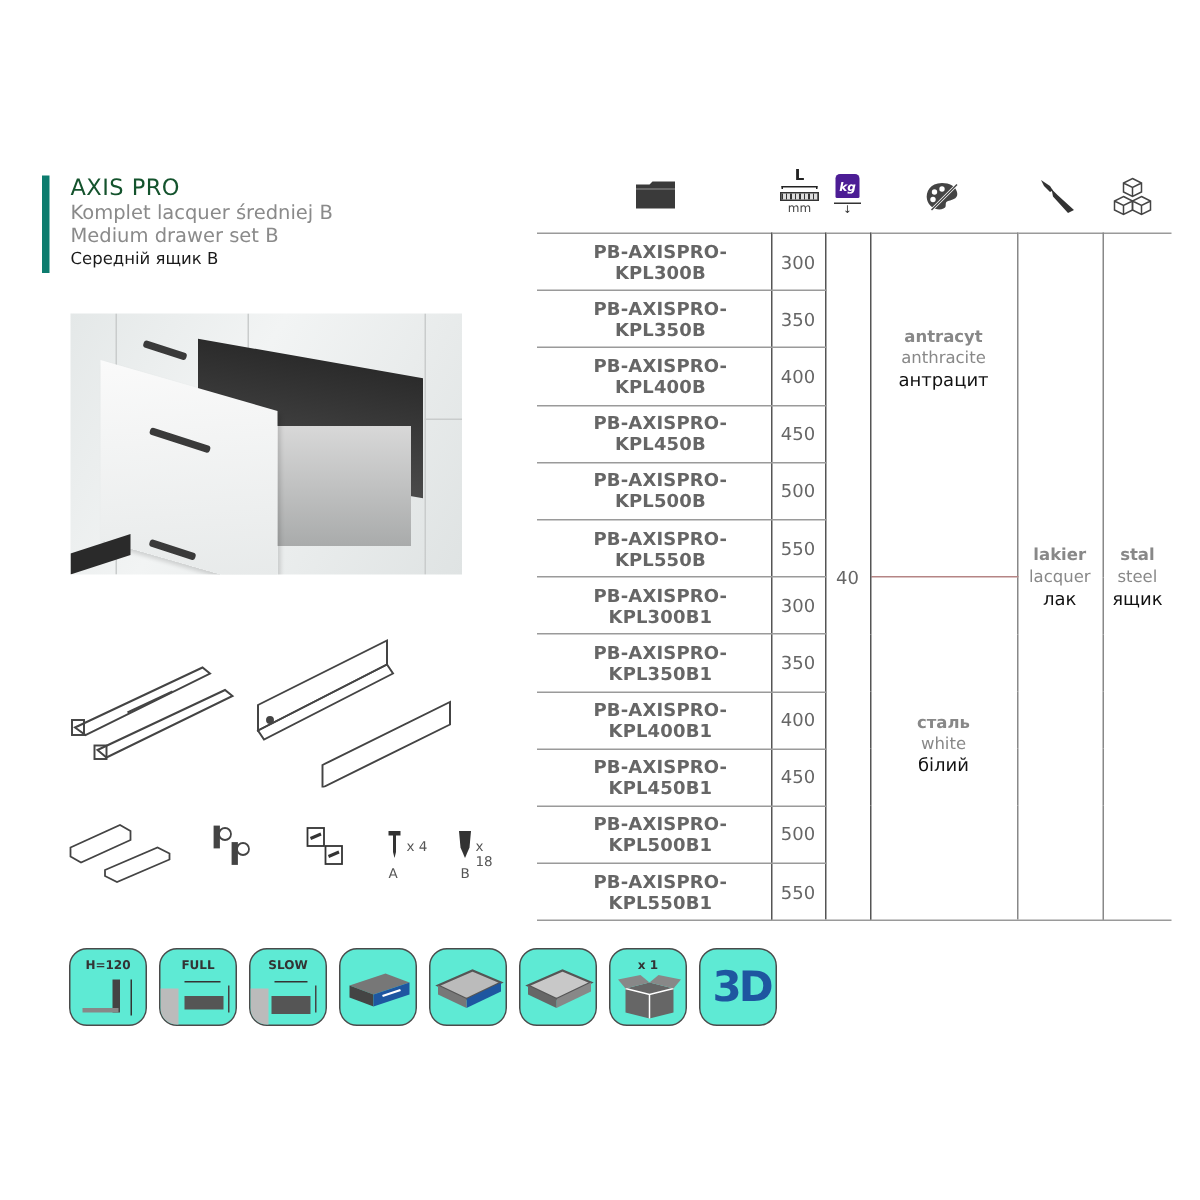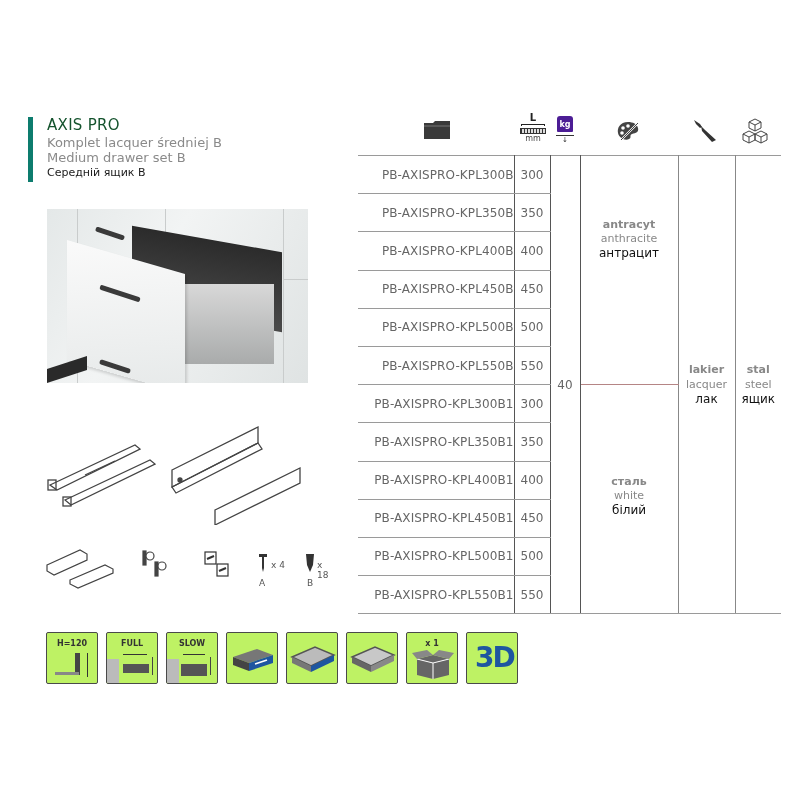--- a/index.html
+++ b/index.html
@@ -18,36 +18,36 @@
   .drawer-side { position: absolute; left: 135px; top: 75px; width: 92px; height: 80px; background: linear-gradient(180deg,#d8d8d8,#a9abab); }
   .photo .floor { position: absolute; left: 0; bottom: 0; width: 40px; height: 14px; background: #2a2a2a; transform: skewY(-18deg); transform-origin: left bottom; }
 
   .parts { position: absolute; left: 45px; top: 420px; width: 270px; height: 180px; }
   .parts svg { position: absolute; }
   .parts .lbl { position: absolute; font-size: 9px; color: #555; }
 
   table.spec { position: absolute; left: 358px; top: 155px; border-collapse: collapse; font-size: 12px; }
   table.spec td { border-bottom: 1px solid #9a9a9a; height: 38.2px; padding: 0; color: #666; }
   table.spec tr:first-child td { border-top: 1px solid #9a9a9a; }
-  table.spec td.code { width: 156px; text-align: right; padding-left: 9px; border-right: 1px solid #555; letter-spacing: 0.1px; }
+  table.spec td.code { width: 156px; text-align: center; padding-left: 9px; border-right: 1px solid #555; letter-spacing: 0.1px; font-weight: bold; }
   table.spec td.len { width: 36px; text-align: center; border-right: 1px solid #555; }
   table.spec td.wt { width: 30px; text-align: center; border-right: 1px solid #555; border-bottom: 1px solid #9a9a9a; }
   table.spec td.color { width: 98px; text-align: center; vertical-align: top; padding-top: 24px; border-right: 1px solid #888; line-height: 14px; }
   table.spec td.color.top { border-bottom: 1px solid #b58585; padding-top: 62px; }
   table.spec td.color.bottom { padding-top: 90px; }
   table.spec td.finish { width: 57px; text-align: center; border-right: 1px solid #888; line-height: 15px; }
   table.spec td.material { width: 46px; text-align: center; line-height: 15px; }
   .pl { color: #888; font-size: 11px; font-weight: bold; }
   .en { color: #888; font-size: 11px; }
   .ua { color: #111; font-size: 12px; }
 
   .hdr-icon { position: absolute; top: 115px; }
 
   .feature-row { position: absolute; left: 46px; top: 632px; display: flex; gap: 8px; }
-  .feature { width: 52px; height: 52px; border: 1.5px solid #4a4a4a; border-radius: 2px; position: relative; overflow: hidden; background: #bef264; }
+  .feature { width: 52px; height: 52px; border: 1.5px solid #4a4a4a; border-radius: 12px; position: relative; overflow: hidden; background: #5eead4; }
   .feature .ftext { position: absolute; width: 100%; text-align: center; font-size: 8px; font-weight: bold; color: #333; top: 6px; }
 </style>
 </head>
 <body>
 
 <div class="title-bar"></div>
 <div class="title-block">
   <div class="t-main">AXIS PRO</div>
   <div class="t-sub">Komplet lacquer średniej B</div>
   <div class="t-sub">Medium drawer set B</div>
@@ -124,21 +124,21 @@
   <path d="M1 3 L10 3 L12 1 L27 1 L27 19 L1 19 Z" fill="#3a3a3a"></path>
   <path d="M1 6 L27 6" stroke="#777" stroke-width="1"></path>
 </svg>
 <div style="position:absolute;left:518px;top:113px;width:30px;height:40px;text-align:center;">
   <div style="font-size:10px;color:#222;line-height:10px;font-weight:bold;">L</div>
   <div style="height:2px;border-left:1px solid #222;border-right:1px solid #222;border-top:1px solid #222;margin:1px 3px 0;"></div>
   <div style="height:6px;background:repeating-linear-gradient(90deg,#333 0 1px,#ddd 1px 3px);border:1px solid #333;margin:2px 2px 0;"></div>
   <div style="font-size:8px;color:#444;line-height:10px;">mm</div>
 </div>
 <div style="position:absolute;left:556px;top:116px;width:18px;height:30px;text-align:center;">
-  <div style="width:16px;height:16px;background:#4c1d95;color:#fff;font-size:8px;font-weight:bold;line-height:17px;border-radius:3px 3px 1px 1px;margin:0 auto;">kg</div>
+  <div style="width:16px;height:16px;background:#4c1d95;color:#fff;font-size:8px;font-weight:bold;line-height:17px;border-radius:3px 3px 1px 1px;margin:0 auto;font-style:italic;">kg</div>
   <div style="height:1px;background:#333;margin-top:3px;"></div>
   <div style="font-size:7px;color:#333;line-height:8px;">↓</div>
 </div>
 <svg style="position:absolute;left:616px;top:120px" width="24" height="22" viewBox="0 0 24 22">
   <path d="M12 2 C4 2 1 8 2 13 C3 18 9 21 13 19 C16 18 13 15 16 14 C20 13 23 12 22 8 C21 4 17 2 12 2 Z" fill="#444"></path>
   <circle cx="7" cy="8" r="1.8" fill="#fff"></circle>
     <circle cx="12" cy="6" r="1.8" fill="#fff"></circle>
     <circle cx="6" cy="13" r="1.8" fill="#fff"></circle>
   <path d="M5 20 L22 3" stroke="#fff" stroke-width="2"></path>
     <path d="M5 20 L22 3" stroke="#444" stroke-width="1"></path>

